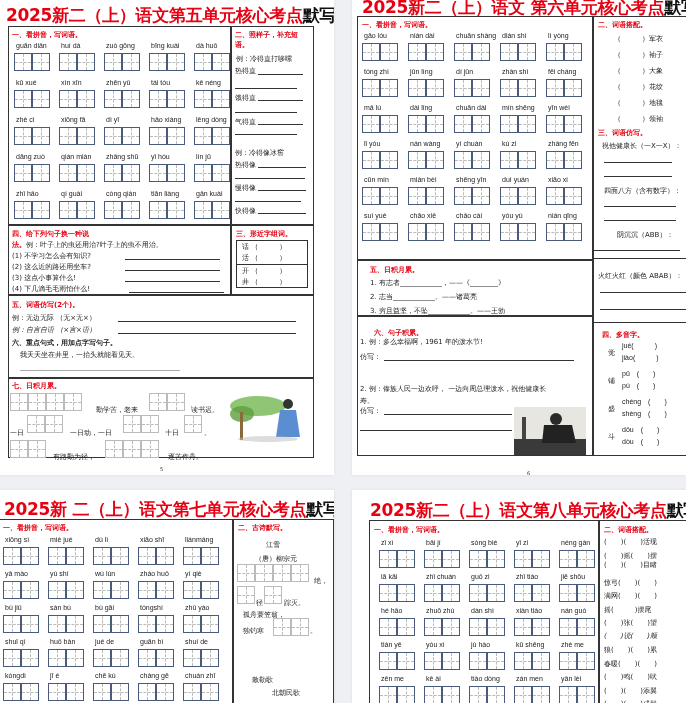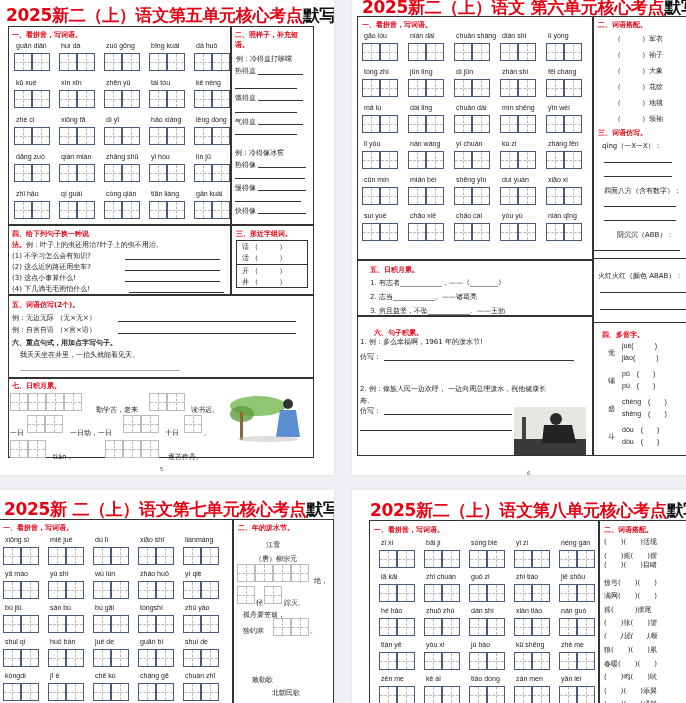--- a/index.html
+++ b/index.html
@@ -203,21 +203,21 @@
   <div class="frame" style="left:236px;top:240px;width:72px;height:48px;border-width:1px;"></div>
   <div class="hline" style="left:236px;top:264px;width:72px;height:1px;"></div>
   <div class="txt" style="left:242px;top:242px;">话 （　　　）</div>
   <div class="txt" style="left:242px;top:253px;">活 （　　　）</div>
   <div class="txt" style="left:242px;top:266px;">开 （　　　）</div>
   <div class="txt" style="left:242px;top:277px;">井 （　　　）</div>
 
   <div class="sec" style="left:12px;top:300px;">五、词语仿写(2个)。</div>
   <div class="txt" style="left:12px;top:313px;">例：无边无际 （无×无×）</div>
   <div class="uline" style="left:118px;top:321px;width:178px;"></div>
-  <div class="txt" style="left:12px;top:325px;">例：自言自语 （×言×语）</div>
+  <div class="txt" style="left:12px;top:325px;font-style:italic;">例：自言自语 （×言×语）</div>
   <div class="uline" style="left:118px;top:333px;width:178px;"></div>
   <div class="sec" style="left:12px;top:338px;color:#222;">六、重点句式，用加点字写句子。</div>
   <div class="txt" style="left:20px;top:350px;">我天天坐在井里，一抬头就能看见天。</div>
   <div class="uline" style="left:20px;top:370px;width:160px;background:#aaa;"></div>
 
   <div class="sec" style="left:12px;top:381px;">七、日积月累。</div>
   <div class="box" style="left:10px;top:393px;">
       <div class="cell l"></div>
       <div class="cell l"></div>
       <div class="cell l"></div>
@@ -241,21 +241,21 @@
     </div>
   <div class="txt" style="left:165px;top:428px;">十日</div>
   <div class="box" style="left:184px;top:415px;">
       <div class="cell l"></div>
     </div>
   <div class="txt" style="left:204px;top:428px;">。</div>
   <div class="box" style="left:10px;top:440px;">
       <div class="cell l"></div>
       <div class="cell l"></div>
     </div>
-  <div class="txt" style="left:53px;top:452px;">tián，</div>
+  <div class="txt" style="left:53px;top:452px;">有路勤为径，</div>
   <div class="box" style="left:105px;top:440px;">
       <div class="cell l"></div>
       <div class="cell l"></div>
       <div class="cell l"></div>
     </div>
   <div class="txt" style="left:168px;top:452px;">逐苦作舟。</div>
 
   <svg class="pic" style="left:228px;top:392px;" width="80" height="50" viewBox="0 0 80 50">
     <ellipse cx="30" cy="14" rx="28" ry="10" fill="#7dbb5a" opacity="0.85"></ellipse>
     <ellipse cx="14" cy="22" rx="12" ry="8" fill="#5f9e3f" opacity="0.8"></ellipse>
@@ -435,21 +435,21 @@
   <div class="sec" style="left:246px;top:20px;">二、词语搭配。</div>
   <div id="p6match">
       <div class="txt" style="left: 262px; top: 34px;">（　　　）军衣</div>
       <div class="txt" style="left: 262px; top: 50px;">（　　　）袖子</div>
       <div class="txt" style="left: 262px; top: 66px;">（　　　）大象</div>
       <div class="txt" style="left: 262px; top: 82px;">（　　　）花纹</div>
       <div class="txt" style="left: 262px; top: 98px;">（　　　）地毯</div>
       <div class="txt" style="left: 262px; top: 114px;">（　　　）领袖</div>
     </div>
   <div class="sec" style="left:246px;top:128px;">三、词语仿写。</div>
-  <div class="txt" style="left:250px;top:141px;">qīng（一X一X）：</div>
+  <div class="txt" style="left:250px;top:141px;">祝他健康长（一X一X）：</div>
   <div class="uline" style="left:252px;top:162px;width:68px;"></div>
   <div class="uline" style="left:252px;top:176px;width:68px;"></div>
   <div class="txt" style="left:252px;top:186px;">四面八方（含有数字）：</div>
   <div class="uline" style="left:252px;top:206px;width:72px;"></div>
   <div class="uline" style="left:252px;top:220px;width:72px;"></div>
   <div class="txt" style="left:265px;top:230px;">阴沉沉（ABB）：</div>
   <div class="uline" style="left:240px;top:250px;width:88px;"></div>
   <div class="txt" style="left:246px;top:271px;">火红火红（颜色 ABAB）：</div>
   <div class="uline" style="left:248px;top:292px;width:86px;"></div>
   <div class="uline" style="left:248px;top:309px;width:86px;"></div>
@@ -621,21 +621,21 @@
       <div class="box" style="left: 138px; top: 193px;">
         <div class="cell"></div>
         <div class="cell"></div>
       </div>
       <div class="py" style="left: 185px; top: 182px;">chuán zhī</div>
       <div class="box" style="left: 183px; top: 193px;">
         <div class="cell"></div>
         <div class="cell"></div>
       </div>
     </div>
-  <div class="sec" style="left:238px;top:33px;">二、年的泼水节。</div>
+  <div class="sec" style="left:238px;top:33px;">二、古诗默写。</div>
   <div class="txt" style="left:266px;top:50px;">江雪</div>
   <div class="txt" style="left:255px;top:64px;">（唐）柳宗元</div>
   <div class="box" style="left:237px;top:74px;">
       <div class="cell l"></div>
       <div class="cell l"></div>
       <div class="cell l"></div>
       <div class="cell l"></div>
     </div>
   <div class="txt" style="left:314px;top:86px;">绝，</div>
   <div class="box" style="left:237px;top:96px;">

